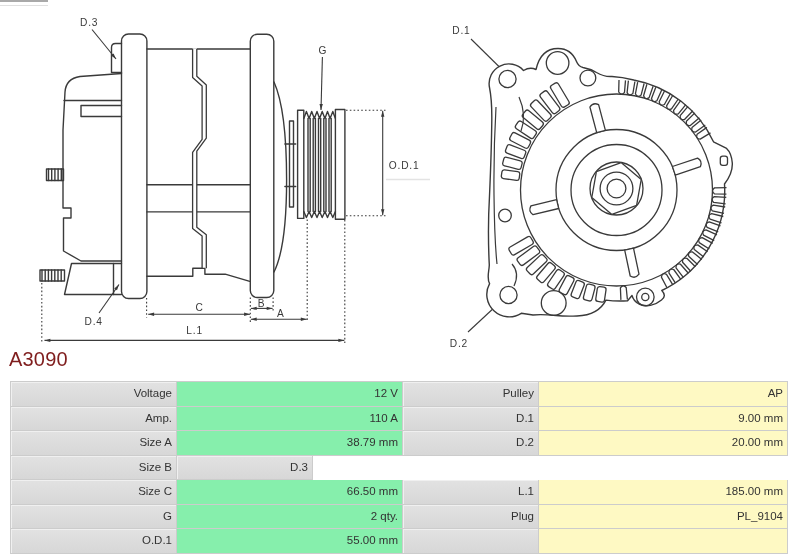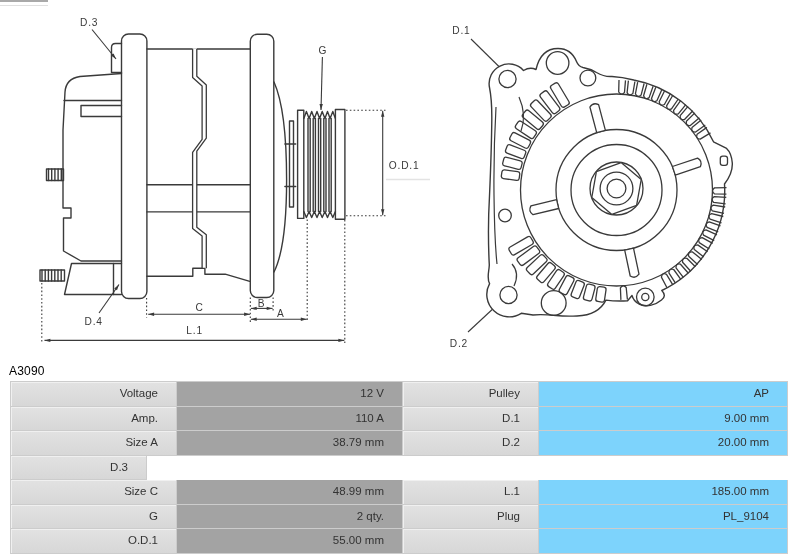--- a/index.html
+++ b/index.html
@@ -1,27 +1,27 @@
 <!DOCTYPE html>
 <html><head>
 <meta charset="utf-8">
 <style>
 html,body{margin:0;padding:0;background:#ffffff;}
 body{width:790px;height:555px;font-family:"Liberation Sans",sans-serif;position:relative;overflow:hidden;}
 .topfrag1{position:absolute;left:0;top:0;width:48px;height:1.5px;background:#a9a9a9;}
 .topfrag2{position:absolute;left:0;top:5px;width:48px;height:1px;background:#e0e0e0;}
-.code{position:absolute;left:9px;top:364px;font-size:12px;color:#000000;letter-spacing:0.2px;}
+.code{position:absolute;left:9px;top:348px;font-size:20px;color:#7f1d1d;letter-spacing:0.2px;}
 .tbl{position:absolute;left:10px;top:381px;width:777px;border-top:1px solid #cccccc;border-left:1px solid #cccccc;}
 .tr{display:flex;height:24.5px;box-sizing:border-box;}
 .td{box-sizing:border-box;border-right:1px solid #cccccc;border-bottom:1px solid #cccccc;
-     font-size:11.5px;color:#333333;text-align:right;padding-right:18px;line-height:23.5px;}
+     font-size:11.5px;color:#333333;text-align:right;padding-right:4px;line-height:23.5px;}
 .l{width:166px;background:linear-gradient(#e2e2e2,#d7d7d7);box-shadow:inset 1px 1px 0 #f0f0f0;}
-.v1{width:226px;background:#a3a3a3;}
+.v1{width:226px;background:#86efac;}
 .l2{width:136px;}
-.v2{width:249px;background:#7dd3fc;}
+.v2{width:249px;background:#fef9c3;}
 </style>
 </head>
 <body>
 <div class="topfrag1"></div>
 <div class="topfrag2"></div>
 <svg width="790" height="360" viewBox="0 0 790 360" style="position:absolute;left:0;top:0;">
 <g stroke="#3a3a3a" stroke-width="1.4" fill="none" stroke-linejoin="round" stroke-linecap="round">
 <path d="M121.5,73.5 L80,76.5 Q66,78.5 65,92 L63,130 L63,208 L71,208 L71,218 L63.5,218 L63.5,251 L81,261 L121.5,261"></path>
 <path d="M64,100.5 L121.5,100.5"></path>
 <path d="M121.5,105.5 L81,105.5 L81,116.5 L121.5,116.5"></path>
@@ -211,25 +211,26 @@
       <div class="td l l2">D.1</div>
       <div class="td v2">9.00 mm</div>
     </div>
 <div class="tr">
       <div class="td l">Size A</div>
       <div class="td v1">38.79 mm</div>
       <div class="td l l2">D.2</div>
       <div class="td v2">20.00 mm</div>
     </div>
 <div class="tr">
+      <div class="td l">Size B</div>
       <div class="td l l2">D.3</div>
     </div>
 <div class="tr">
       <div class="td l">Size C</div>
-      <div class="td v1">48.99 mm</div>
+      <div class="td v1">66.50 mm</div>
       <div class="td l l2">L.1</div>
       <div class="td v2">185.00 mm</div>
     </div>
 <div class="tr">
       <div class="td l">G</div>
       <div class="td v1">2 qty.</div>
       <div class="td l l2">Plug</div>
       <div class="td v2">PL_9104</div>
     </div>
 <div class="tr">

